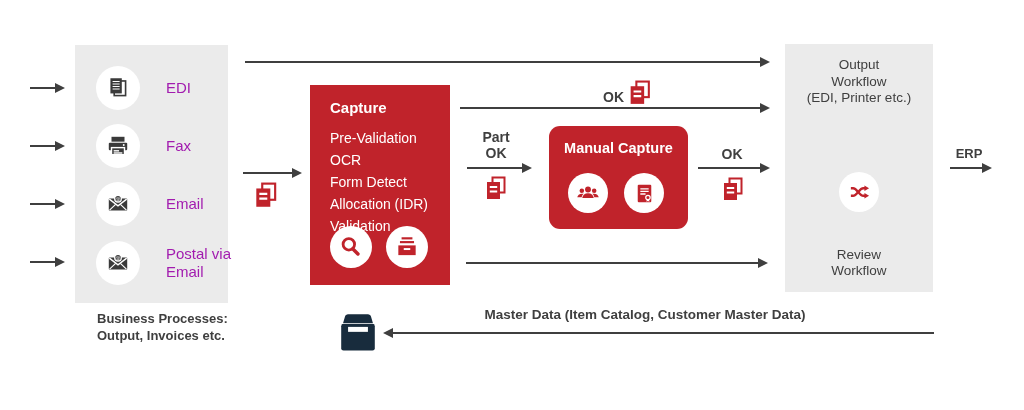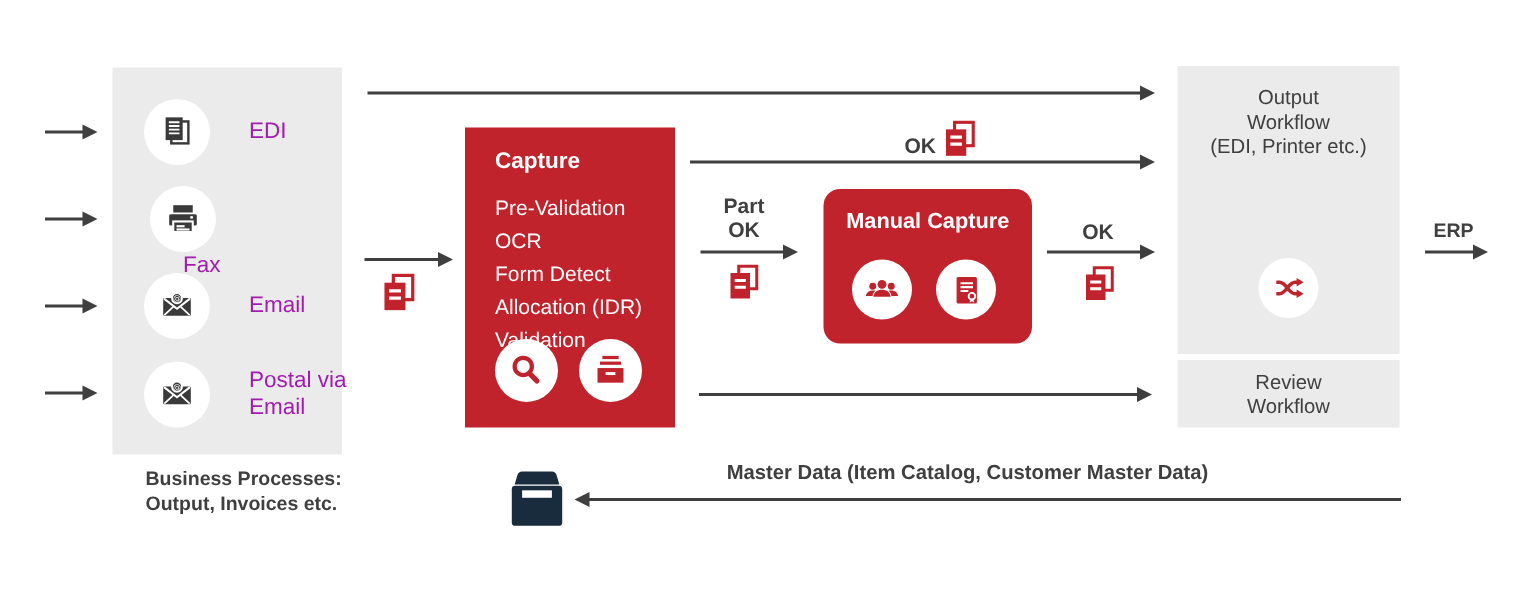--- a/index.html
+++ b/index.html
@@ -46,21 +46,21 @@
           <svg width="26" height="26" viewBox="0 0 24 24">
             <rect x="8.5" y="5.5" width="10.5" height="13.5" fill="#ffffff" stroke="#3a3a3a" stroke-width="1.5"></rect>
             <rect x="5" y="3" width="10.5" height="14" fill="#3a3a3a"></rect>
             <path d="M7 6h6.5M7 8.3h6.5M7 10.6h6.5M7 12.9h6.5" stroke="#ffffff" stroke-width="1.1"></path>
           </svg>
         </span>
       </div>
       <span class="src-label">EDI</span>
     </div>
 
-    <div class="src-row" style="top:79px;flex-direction:column;">
+    <div class="src-row" style="top:79px;">
       <div class="wcirc" style="width:44px;height:44px;">
         <span>
           <svg width="26" height="26" viewBox="0 0 24 24">
             <rect x="6" y="3.5" width="12" height="4.5" fill="#3a3a3a"></rect>
             <rect x="3.5" y="9" width="17" height="7" rx="1" fill="#3a3a3a"></rect>
             <rect x="6" y="13.5" width="12" height="6.5" fill="#3a3a3a" stroke="#ffffff" stroke-width="1.3"></rect>
             <rect x="8" y="15.8" width="5" height="1.3" fill="#ffffff"></rect>
             <rect x="8" y="17.8" width="8" height="1.3" fill="#ffffff"></rect>
             <circle cx="17.3" cy="11" r="0.9" fill="#ffffff"></circle>
           </svg>
@@ -201,21 +201,21 @@
   <div class="abs" style="left:721px;top:177px;">
     <svg width="24" height="26" viewBox="0 0 22 26">
       <rect x="7.5" y="1.5" width="12" height="15" fill="none" stroke="#c0232b" stroke-width="2"></rect>
       <rect x="2" y="6" width="13" height="17" fill="#c0232b"></rect>
       <path d="M4.8 11h7.4M4.8 15.5h7.4" stroke="#ffffff" stroke-width="2"></path>
     </svg>
   </div>
 
   <div class="arr r abs" style="left:466px;top:262px;width:293px;"></div>
 
-  <div class="panel abs" style="left:785px;top:44px;width:148px;height:192px;">
+  <div class="panel abs" style="left:785px;top:44px;width:148px;height:248px;">
     <div class="center" style="font-size:13.5px;line-height:16.5px;padding-top:13px;">
       <div>Output</div>
       <div>Workflow</div>
       <div>(EDI, Printer etc.)</div>
     </div>
     <div class="wcirc abs" style="left:54px;top:128px;width:40px;height:40px;">
       <span>
         <svg width="26" height="26" viewBox="0 0 24 24">
           <path d="M4.5 8.5h2c4 0 5.5 7 9.5 7h2" fill="none" stroke="#c0232b" stroke-width="2.2"></path>
           <path d="M4.5 15.5h2c4 0 5.5-7 9.5-7h2" fill="none" stroke="#c0232b" stroke-width="2.2"></path>

